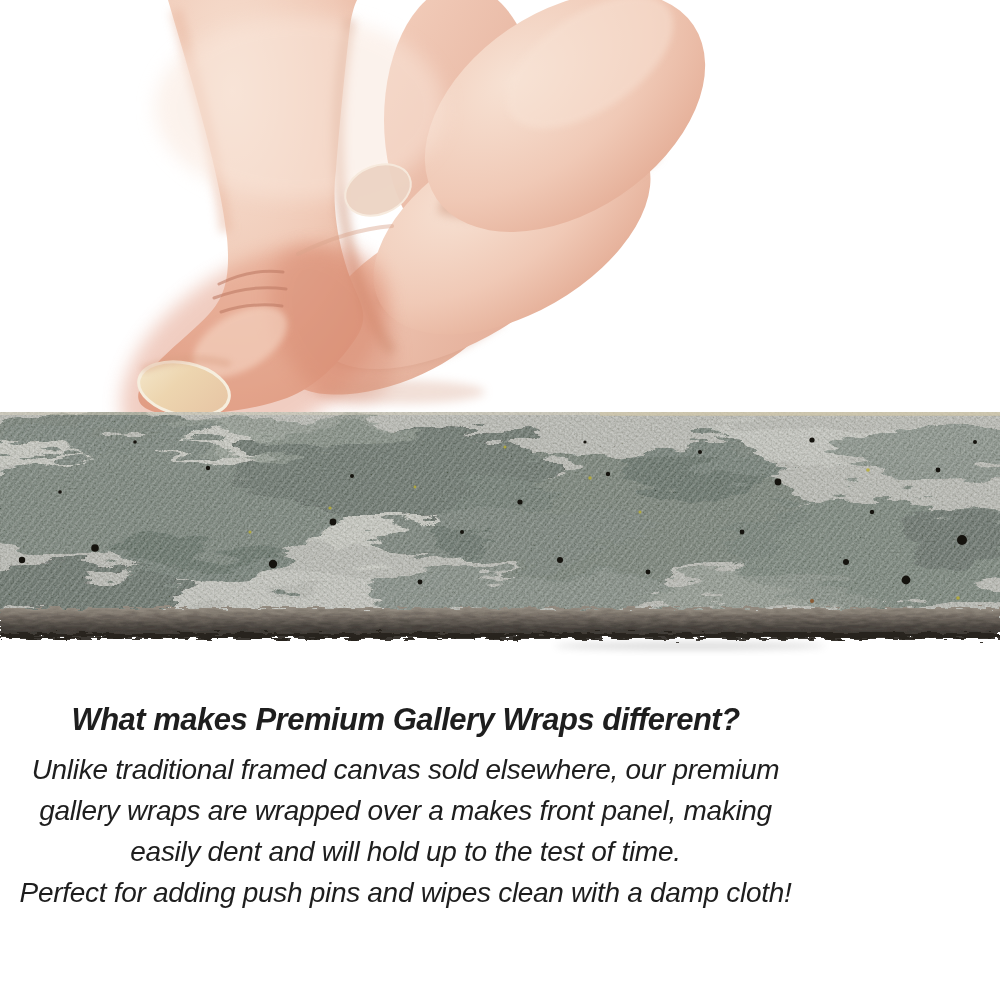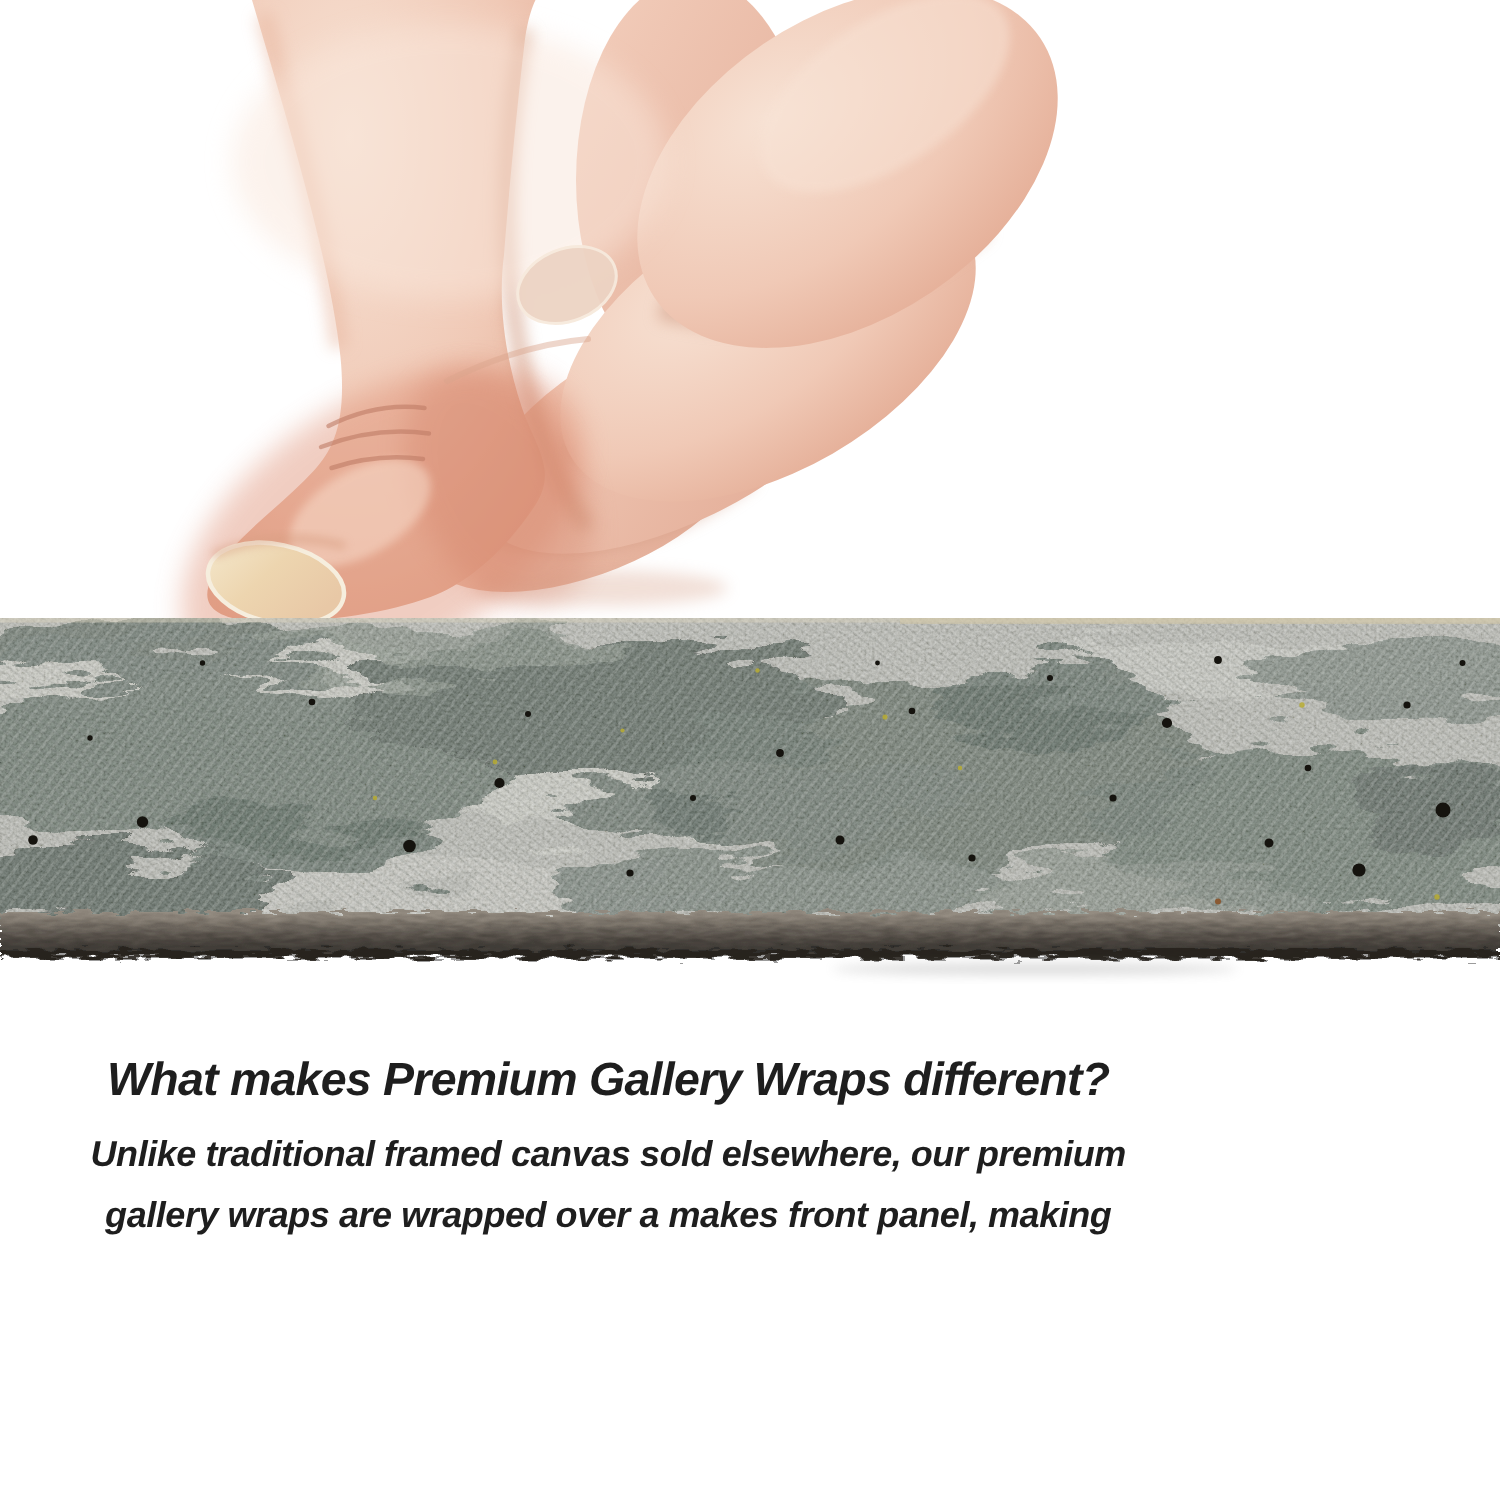--- a/index.html
+++ b/index.html
@@ -3,21 +3,21 @@
 <meta charset="utf-8">
 <style>
   html,body{margin:0;padding:0;background:#ffffff;}
   body{width:1000px;height:1000px;font-family:"Liberation Sans",sans-serif;}
   .stage{position:relative;width:1000px;height:1000px;background:#ffffff;overflow:hidden;}
   .hero{position:absolute;top:0;left:0;width:1000px;height:416px;}
   .strip{position:absolute;top:412px;left:0;width:1000px;height:244px;}
   .info{position:absolute;top:700px;left:0;width:811px;text-align:center;
         font-style:italic;color:#1e1e1e;}
   .info h2{margin:0 0 9px 0;font-size:31px;font-weight:700;letter-spacing:-0.5px;line-height:1.3;}
-  .info p{margin:0;font-size:24px;font-weight:700;letter-spacing:-0.3px;line-height:41px;}
+  .info p{margin:0;font-size:28px;font-weight:400;letter-spacing:-0.3px;line-height:41px;}
 </style>
 </head>
 <body>
 
 <div class="stage">
 
   <svg class="hero" viewBox="0 0 1000 416" width="1000" height="416" aria-hidden="true">
     <defs>
       <radialGradient id="skin1" cx="42%" cy="22%" r="90%">
         <stop offset="0" stop-color="#f7e2d4"></stop>
@@ -200,15 +200,17 @@
     <rect x="0" y="196" width="1000" height="30" fill="url(#edgeG)" filter="url(#edgeF)"></rect>
     <rect x="0" y="221" width="1000" height="6" fill="#26231f" opacity="0.9" filter="url(#edgeF)"></rect>
 
     <ellipse cx="690" cy="234" rx="135" ry="4" fill="#8d8d8d" opacity="0.3" filter="url(#softS)"></ellipse>
   </svg>
 
   <div class="info">
     <h2>What makes Premium Gallery Wraps different?</h2>
     <p>Unlike traditional framed canvas sold elsewhere, our premium</p>
     <p>gallery wraps are wrapped over a makes front panel, making</p>
+    <p>easily dent and will hold up to the test of time.</p>
+    <p>Perfect for adding push pins and wipes clean with a damp cloth!</p>
   </div>
 
 </div>
 
 </body></html>

